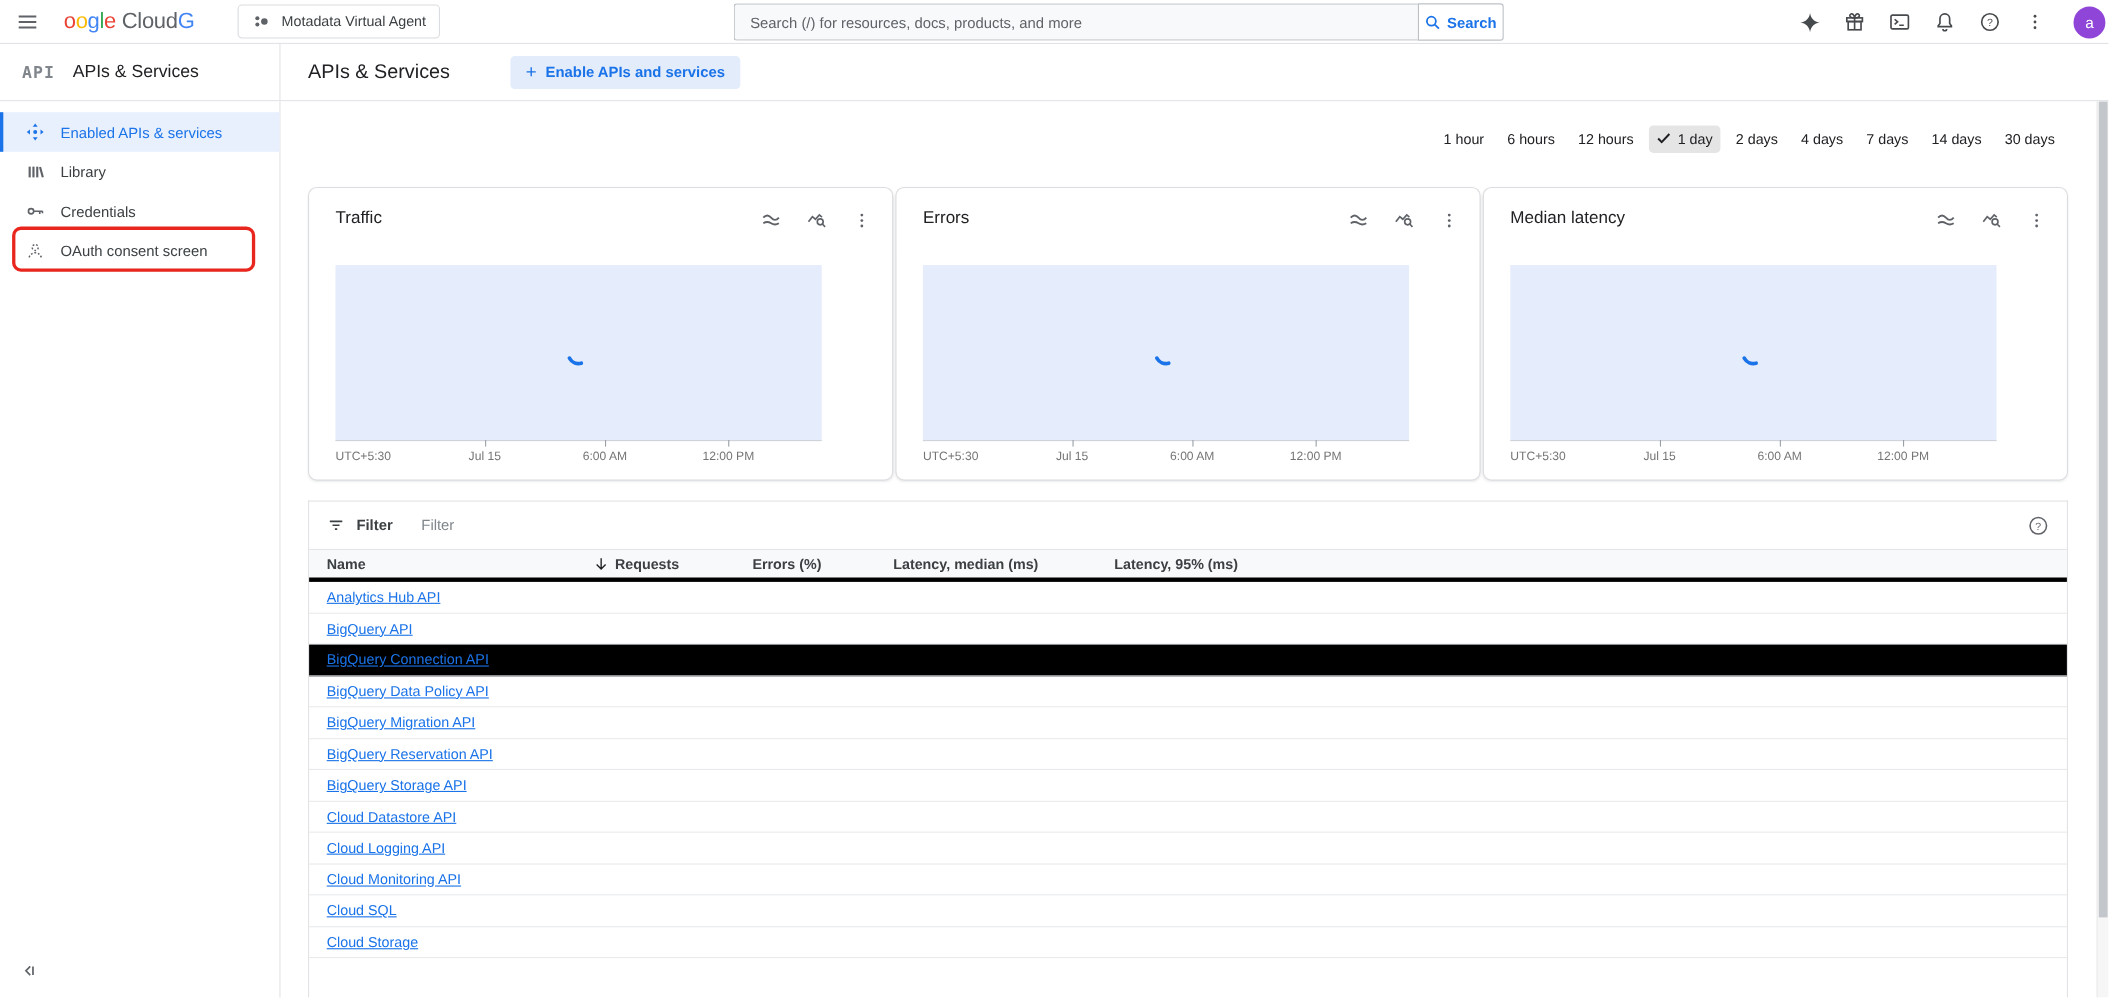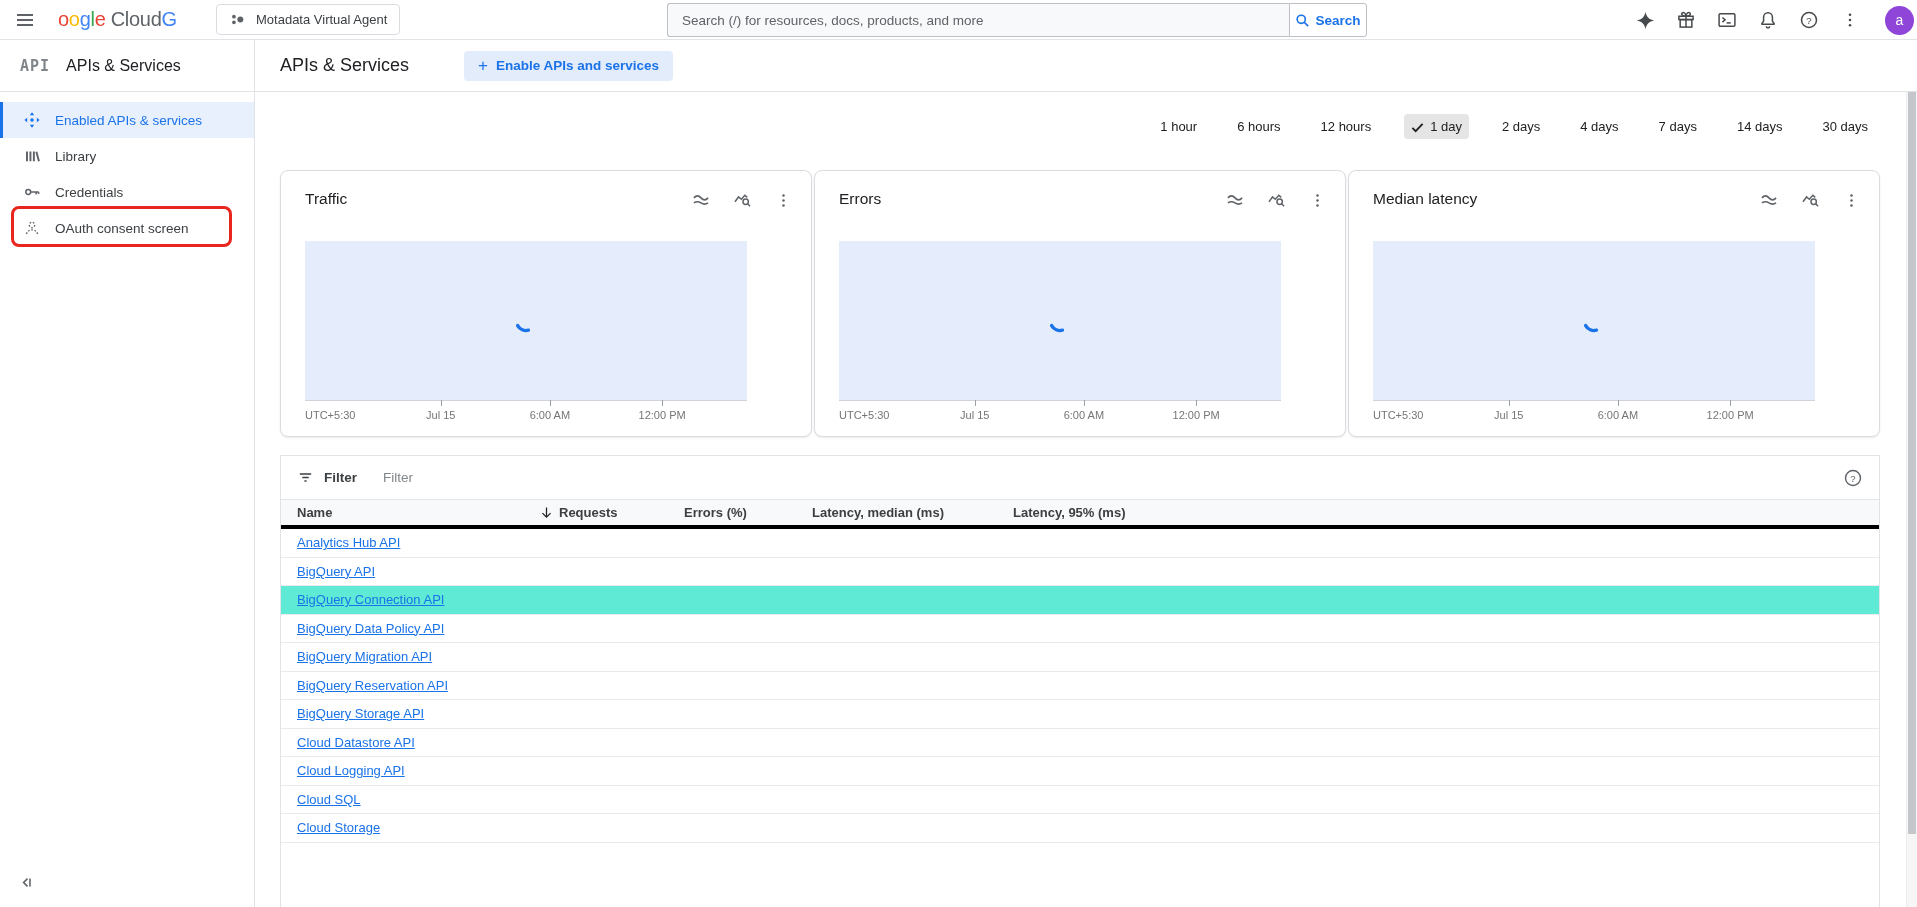--- a/index.html
+++ b/index.html
@@ -60,21 +60,21 @@
   .collapse-btn { position:absolute; left:15px; bottom:13px; width:24px; height:24px; cursor:pointer;
                   display:flex; align-items:center; justify-content:center; }
 
   
   .main { position:absolute; left:255px; top:92px; right:0; bottom:0; overflow:hidden; background:#fff; }
   .scrollbar { position:absolute; right:0; top:0; bottom:0; width:11px; background:#f6f6f6; border-left:1px solid #ececec; }
   .scroll-thumb { position:absolute; top:0; left:1px; right:1px; height:91%; background:#c3c7cb; }
 
   .time-row { position:absolute; top:22px; right:42px; display:flex; align-items:center; gap:7px;
               font-size:13px; color:#202124; }
-  .time-chip { padding:5px 7px; border-radius:4px; cursor:pointer; display:flex; align-items:flex-end; gap:6px; white-space:nowrap;margin-left:19px; }
+  .time-chip { padding:5px 7px; border-radius:4px; cursor:pointer; display:flex; align-items:flex-start; gap:6px; white-space:nowrap; }
   .time-chip.selected { background:#e5e5e5; }
   .time-chip .chk { width:13px; height:13px; }
   .time-chip:not(.selected) .chk { display:none; }
 
   .cards { position:absolute; top:78px; left:25px; right:37px; display:flex; gap:2px; }
   .card { flex:1; height:267px; background:#fff; border:1px solid #dadce0; border-radius:8px;
           position:relative; box-shadow:0 1px 2px rgba(60,64,67,.10); }
   .card-title { position:absolute; top:19px; left:24px; font-size:15.5px; color:#202124; }
   .card-icons { position:absolute; top:19px; right:18px; display:flex; align-items:center; gap:21px; }
   .card-icons .cib { width:20px; height:20px; display:flex; align-items:center; justify-content:center; cursor:pointer; }
@@ -95,21 +95,21 @@
   .filter-input { margin-left:26px; border:none; outline:none; background:transparent;
                   font-size:13.5px; color:#202124; width:300px; font-family:inherit; }
   .filter-input::placeholder { color:#80868b; opacity:1; }
   .table-help { margin-left:auto; width:20px; height:20px; cursor:pointer; }
   .thead { height:30px; background:#f8f9fa; border-top:1px solid #e3e5e8; border-bottom:4px solid #000000;
            display:grid; grid-template-columns:258px 145px 128px 201px 1fr; align-items:center;
            font-size:13px; font-weight:bold; color:#3c4043; }
   .th-name { padding-left:16px; }
   .th-requests { display:flex; align-items:center; gap:5px; }
   .trow { height:28.5px; border-bottom:1px solid #e8eaed; display:flex; align-items:center; padding-left:16px; }
-  .trow.hl { background:#5eead4; }
+  .trow.hl { background:#000000; }
   .trow a { color:#1a73e8; font-size:13px; text-decoration:underline; cursor:pointer; }
 </style>
 </head>
 <body>
 
 <header class="topbar">
   <span class="hamburger ic">
     <svg width="18" height="18" viewBox="0 0 18 18" stroke="#5f6368" stroke-width="2">
         <path d="M1 4h16M1 9h16M1 14h16"></path>
       </svg>
@@ -469,20 +469,23 @@
         <div class="trow">
     <a>BigQuery Storage API</a>
   </div>
         <div class="trow">
     <a>Cloud Datastore API</a>
   </div>
         <div class="trow">
     <a>Cloud Logging API</a>
   </div>
         <div class="trow">
+    <a>Cloud Monitoring API</a>
+  </div>
+        <div class="trow">
     <a>Cloud SQL</a>
   </div>
         <div class="trow">
     <a>Cloud Storage</a>
   </div>
       </div>
   </div>
 
   <div class="scrollbar">
     <div class="scroll-thumb"></div>

